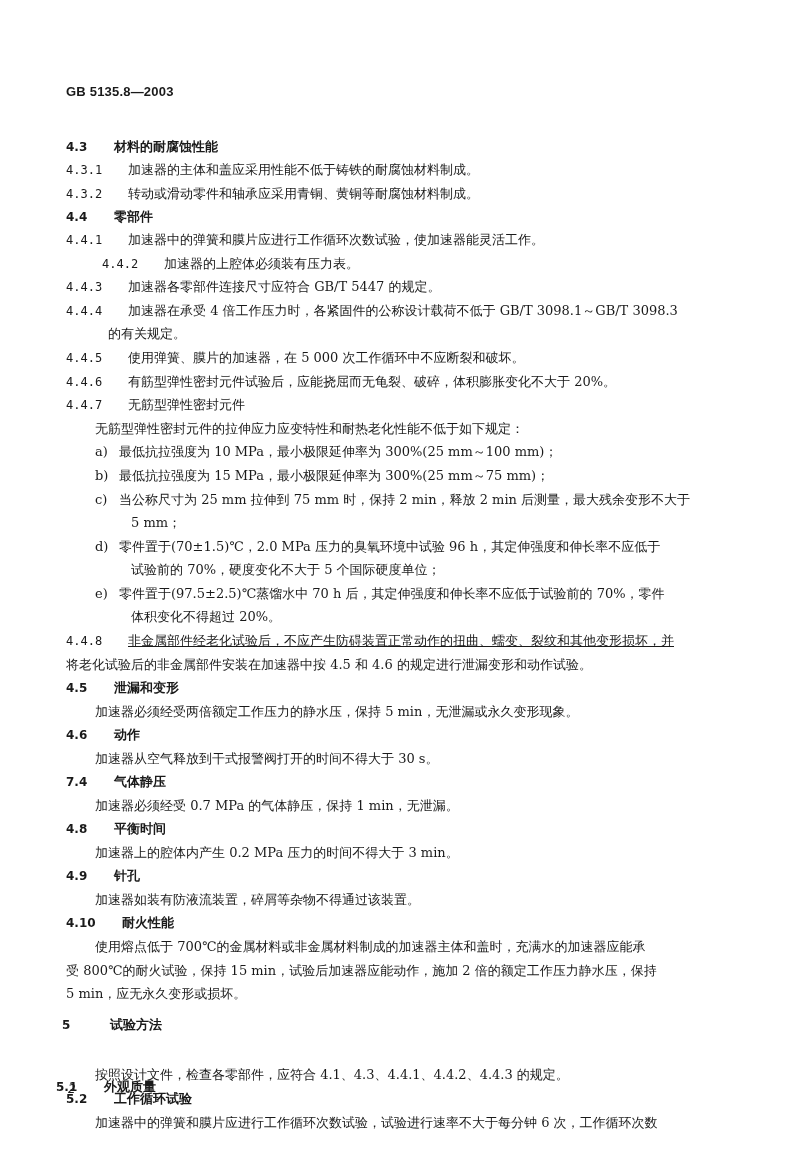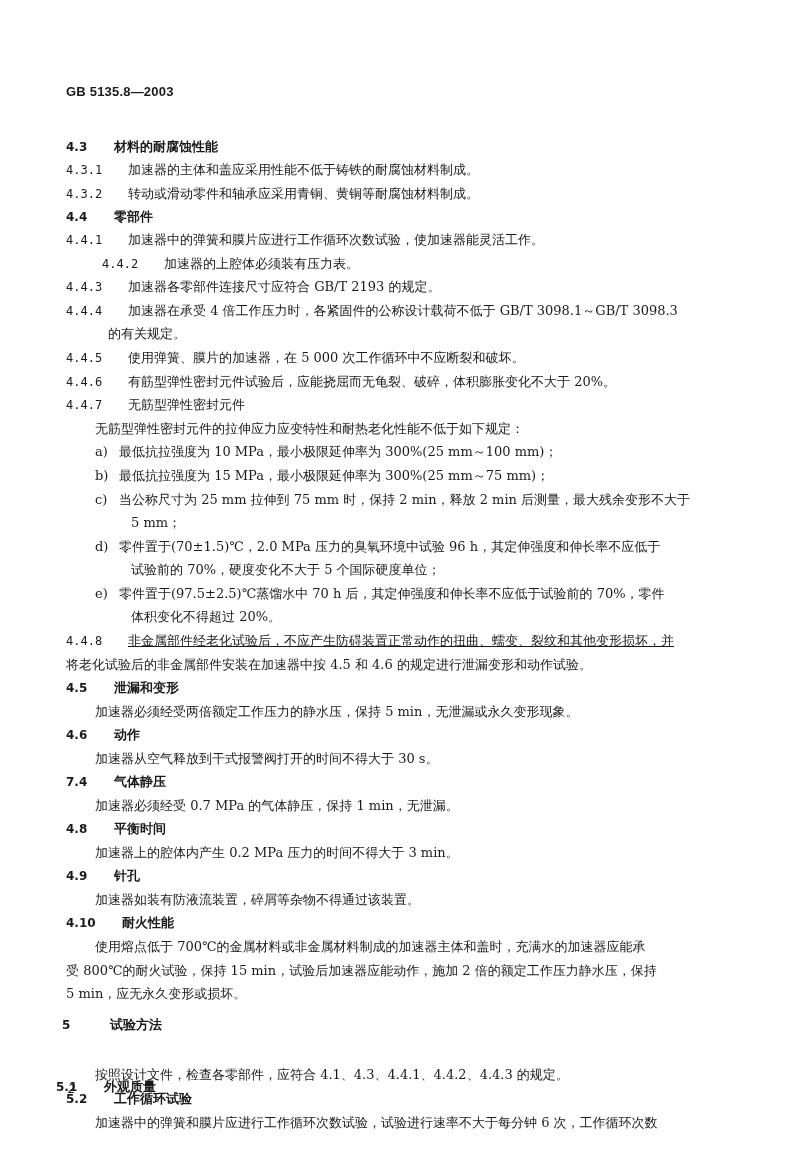--- a/index.html
+++ b/index.html
@@ -34,21 +34,21 @@
 
 <div class="page">
   <div class="header">GB 5135.8—2003</div>
   <div id="body">
       <div class="line h-sec" style="left: 66px; top: 139px;"><span class="num head">4.3</span><span class="head">材料的耐腐蚀性能</span></div>
       <div class="line h-sub" style="left: 66px; top: 162px;"><span class="num">4.3.1</span><span>加速器的主体和盖应采用性能不低于铸铁的耐腐蚀材料制成。</span></div>
       <div class="line h-sub" style="left: 66px; top: 186px;"><span class="num">4.3.2</span><span>转动或滑动零件和轴承应采用青铜、黄铜等耐腐蚀材料制成。</span></div>
       <div class="line h-sec" style="left: 66px; top: 209px;"><span class="num head">4.4</span><span class="head">零部件</span></div>
       <div class="line h-sub" style="left: 66px; top: 232px;"><span class="num">4.4.1</span><span>加速器中的弹簧和膜片应进行工作循环次数试验，使加速器能灵活工作。</span></div>
       <div class="line h-sub" style="left: 66px; top: 256px; margin-left: 36px;"><span class="num">4.4.2</span><span>加速器的上腔体必须装有压力表。</span></div>
-      <div class="line h-sub" style="left: 66px; top: 279px;"><span class="num">4.4.3</span><span>加速器各零部件连接尺寸应符合 GB/T 2193 的规定。</span></div>
+      <div class="line h-sub" style="left: 66px; top: 279px;"><span class="num">4.4.3</span><span>加速器各零部件连接尺寸应符合 GB/T 5447 的规定。</span></div>
       <div class="line h-sub" style="left: 66px; top: 303px;"><span class="num">4.4.4</span><span>加速器在承受 4 倍工作压力时，各紧固件的公称设计载荷不低于 GB/T 3098.1～GB/T 3098.3</span></div>
       <div class="line" style="left: 66px; top: 326px; padding-left: 42px;"><span>的有关规定。</span></div>
       <div class="line h-sub" style="left: 66px; top: 350px;"><span class="num">4.4.5</span><span>使用弹簧、膜片的加速器，在 5 000 次工作循环中不应断裂和破坏。</span></div>
       <div class="line h-sub" style="left: 66px; top: 374px;"><span class="num">4.4.6</span><span>有筋型弹性密封元件试验后，应能挠屈而无龟裂、破碎，体积膨胀变化不大于 20%。</span></div>
       <div class="line h-sub" style="left: 66px; top: 397px;"><span class="num">4.4.7</span><span>无筋型弹性密封元件</span></div>
       <div class="line" style="left: 95px; top: 421px;"><span>无筋型弹性密封元件的拉伸应力应变特性和耐热老化性能不低于如下规定：</span></div>
       <div class="line item" style="left: 95px; top: 444px;"><span class="mark">a)</span><span>最低抗拉强度为 10 MPa，最小极限延伸率为 300%(25 mm～100 mm)；</span></div>
       <div class="line item" style="left: 95px; top: 468px;"><span class="mark">b)</span><span>最低抗拉强度为 15 MPa，最小极限延伸率为 300%(25 mm～75 mm)；</span></div>
       <div class="line item" style="left: 95px; top: 492px;"><span class="mark">c)</span><span>当公称尺寸为 25 mm 拉伸到 75 mm 时，保持 2 min，释放 2 min 后测量，最大残余变形不大于</span></div>
       <div class="line" style="left: 131px; top: 515px;"><span>5 mm；</span></div>

